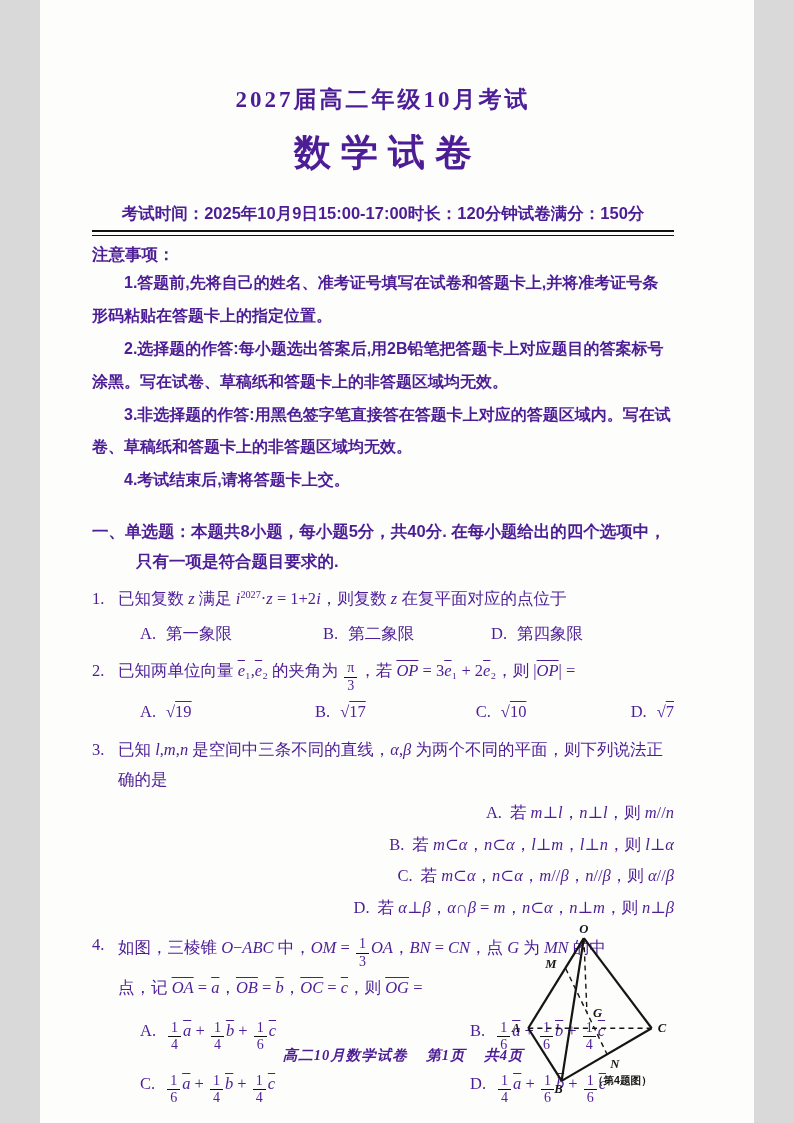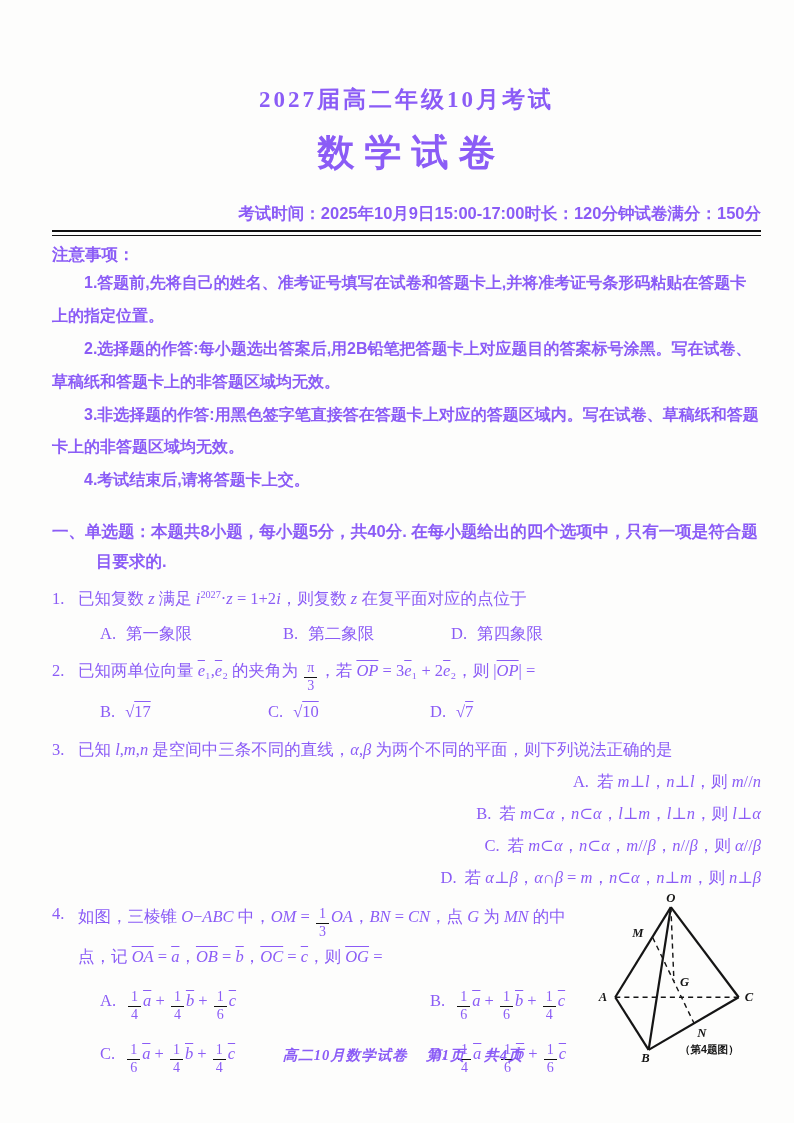--- a/index.html
+++ b/index.html
@@ -1,26 +1,26 @@
 <!DOCTYPE html>
 <html><head>
 <meta charset="utf-8">
 <style>
   html,body{margin:0;padding:0;background:#d9d9d9;}
   .page{
-    position:relative;width:794px;height:1123px;margin:0 auto;
-    background:#fdfdfc;color:#8b5cf6;box-sizing:border-box;
-    padding:84px 33px 0 52px;overflow:hidden;
+    position:relative;width:714px;height:1123px;margin:0 auto;
+    background:#fdfdfc;color:#4c1d95;box-sizing:border-box;
+    padding:84px 80px 0 52px;overflow:hidden;
     font-family:"Liberation Serif","DejaVu Serif",serif;
   }
   
   .exam-title{text-align:center;font-size:23px;font-weight:700;letter-spacing:3px;}
   .paper-title{text-align:center;font-size:37px;font-weight:900;letter-spacing:10px;margin-top:13px;text-indent:10px;}
   .info-row{
-    display:flex;justify-content:flex-end;align-items:baseline;
+    display:flex;justify-content:center;align-items:baseline;
     margin-top:25px;font-family:"Liberation Sans","DejaVu Sans",sans-serif;
     font-weight:700;font-size:16.5px;
   }
   .rule-double{margin-top:5px;height:3px;border-top:2.5px solid #111;border-bottom:1.5px solid #111;}
   
   .notice{font-family:"Liberation Sans","DejaVu Sans",sans-serif;}
   .notice-heading{font-size:16.5px;font-weight:800;margin-top:5px;line-height:1.6;}
   .notice-item{font-size:16px;font-weight:600;line-height:2.05;text-indent:2em;}
   
   .sec-title{
@@ -96,20 +96,21 @@
           <span class="opt w4"><span class="ol-lbl">D.</span><span>第四象限</span></span>
         </div>
       </div>
     </div>
 
     <div class="q">
       <span class="q-num">2.</span>
       <div class="q-body">
         <div>已知两单位向量 <span class="ol"><i>e</i></span>₁,<span class="ol"><i>e</i></span>₂ 的夹角为 <span class="frac"><span class="fn">π</span><span class="fd">3</span></span>，若 <span class="ol"><i>OP</i></span> = 3<span class="ol"><i>e</i></span>₁ + 2<span class="ol"><i>e</i></span>₂，则 |<span class="ol"><i>OP</i></span>| =</div>
         <div class="opts4">
+          <span class="opt w1"><span class="ol-lbl">A.</span><span>√<span class="ol">19</span></span></span>
           <span class="opt w2"><span class="ol-lbl">B.</span><span>√<span class="ol">17</span></span></span>
           <span class="opt w3"><span class="ol-lbl">C.</span><span>√<span class="ol">10</span></span></span>
           <span class="opt w4"><span class="ol-lbl">D.</span><span>√<span class="ol">7</span></span></span>
         </div>
       </div>
     </div>
 
     <div class="q">
       <span class="q-num">3.</span>
       <div class="q-body">

